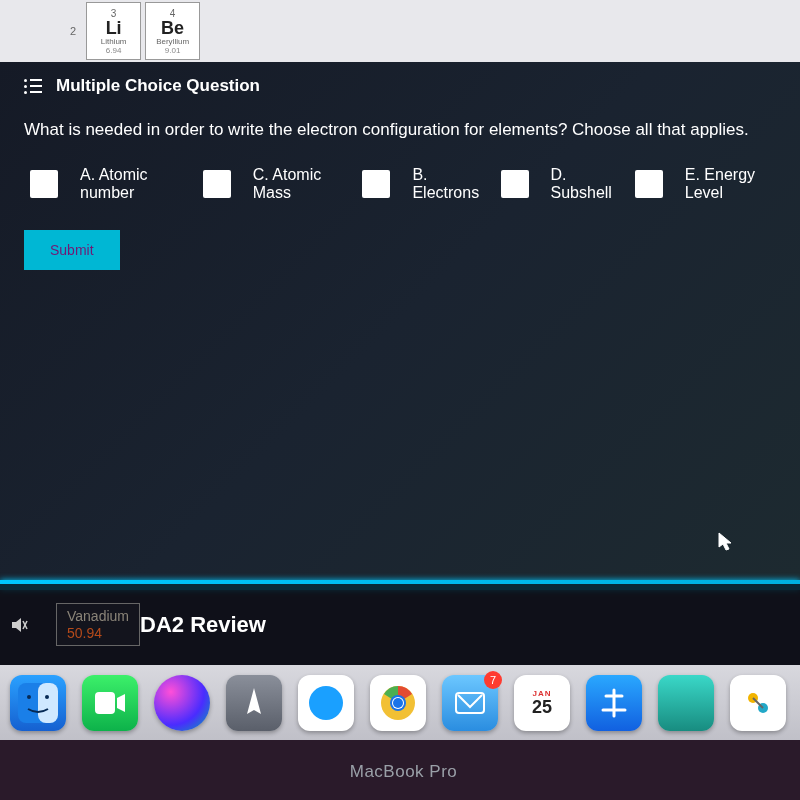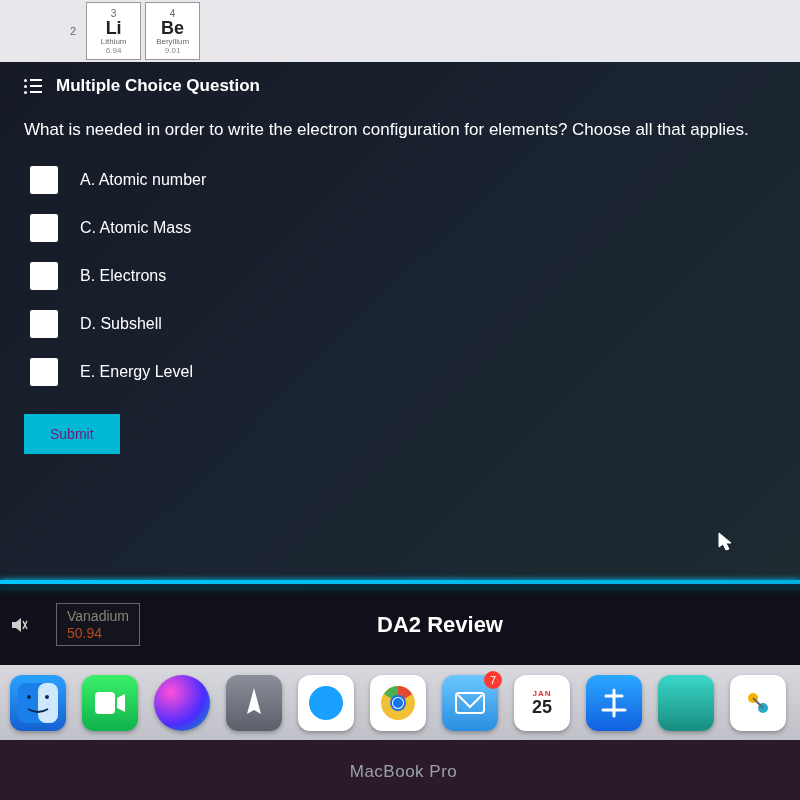--- a/index.html
+++ b/index.html
@@ -11,32 +11,32 @@
     .pt-name { font-size:8px; color:#666; }
     .pt-mass { font-size:8px; color:#888; }
     .pt-period { font-size:11px; color:#666; align-self:center; margin:0 6px 0 70px; }
     .quiz-panel { position:absolute; top:62px; left:0; right:0; bottom:220px; background:linear-gradient(135deg,#151a26 0%,#1a2330 50%,#1d2a30 100%); color:#fff; padding:14px 24px 20px; }
     .panel-header { display:flex; align-items:center; gap:14px; font-size:17px; font-weight:600; margin-bottom:22px; }
     .list-icon { display:inline-flex; flex-direction:column; gap:3px; }
     .list-icon span { display:flex; align-items:center; gap:3px; }
     .list-icon span::before { content:""; width:3px; height:3px; background:#fff; border-radius:50%; }
     .list-icon span::after { content:""; width:12px; height:2px; background:#fff; }
     .question { font-size:17px; margin-bottom:24px; line-height:1.4; }
-    .options { display:flex; flex-direction:column; gap:20px; margin-left:6px; margin-bottom:28px; }
+    .options { display:flex; flex-direction:row; gap:20px; margin-left:6px; margin-bottom:28px; }
     .option { display:flex; align-items:center; gap:22px; cursor:pointer; font-size:16px; }
     .checkbox { width:28px; height:28px; background:#fff; border-radius:2px; flex-shrink:0; }
     .submit-btn { background:#00b7d4; color:#701a75; border:none; padding:12px 26px; font-size:14px; font-weight:500; cursor:pointer; }
     .cursor-arrow { position:absolute; right:66px; bottom:28px; width:16px; height:20px; }
     .cursor-arrow svg { width:16px; height:20px; fill:#fff; stroke:#fff; }
     .progress { position:absolute; left:0; right:0; bottom:210px; height:10px; background:linear-gradient(90deg,#00c8ff,#00b0e0); box-shadow:0 0 6px #00c8ff; }
     .review-bar { position:absolute; left:0; right:0; bottom:135px; height:81px; background:rgba(10,15,22,0.85); display:flex; align-items:center; color:#fff; }
     .mute-icon { margin-left:6px; width:26px; height:26px; display:flex; align-items:center; justify-content:center; font-size:18px; }
     .vanadium-card { margin-left:24px; border:1px solid #666; padding:4px 10px; color:#8a8478; font-size:14px; line-height:1.2; background:rgba(255,255,255,0.02); }
     .vana-mass { color:#b54a1a; }
-    .review-title { flex:1; text-align:center; font-size:22px; font-weight:700; padding-right:60px; }
+    .review-title { flex:1; font-size:22px; font-weight:700; padding-right:60px; }
     .dock-strip { position:absolute; left:0; right:0; bottom:60px; height:75px; background:linear-gradient(180deg,#d8d8de,#c0c0c8); display:flex; align-items:center; gap:16px; padding:6px 10px; overflow:hidden; }
     .dock-item { width:56px; height:56px; border-radius:12px; display:flex; align-items:center; justify-content:center; font-size:26px; flex-shrink:0; box-shadow:0 2px 4px rgba(0,0,0,0.3); }
     .finder { background:linear-gradient(180deg,#2aa1ff,#1560d0); }
     .facetime { background:linear-gradient(180deg,#3cf06a,#0db24a); color:#fff; }
     .siri { background:radial-gradient(circle at 30% 30%,#ff4fd8,#4a2cff 60%,#0aa 100%); border-radius:50%; }
     .launchpad { background:linear-gradient(180deg,#8a8f9a,#5a5f6a); color:#fff; }
     .safari { background:#fff; color:#1a8cff; }
     .chrome { background:#fff; }
     .mail { background:linear-gradient(180deg,#6cc7ff,#2a8de0); position:relative; }
     .mail::after { content:"7"; position:absolute; top:-4px; right:-4px; background:#ff3b30; color:#fff; font-size:11px; width:18px; height:18px; border-radius:50%; display:flex; align-items:center; justify-content:center; }

